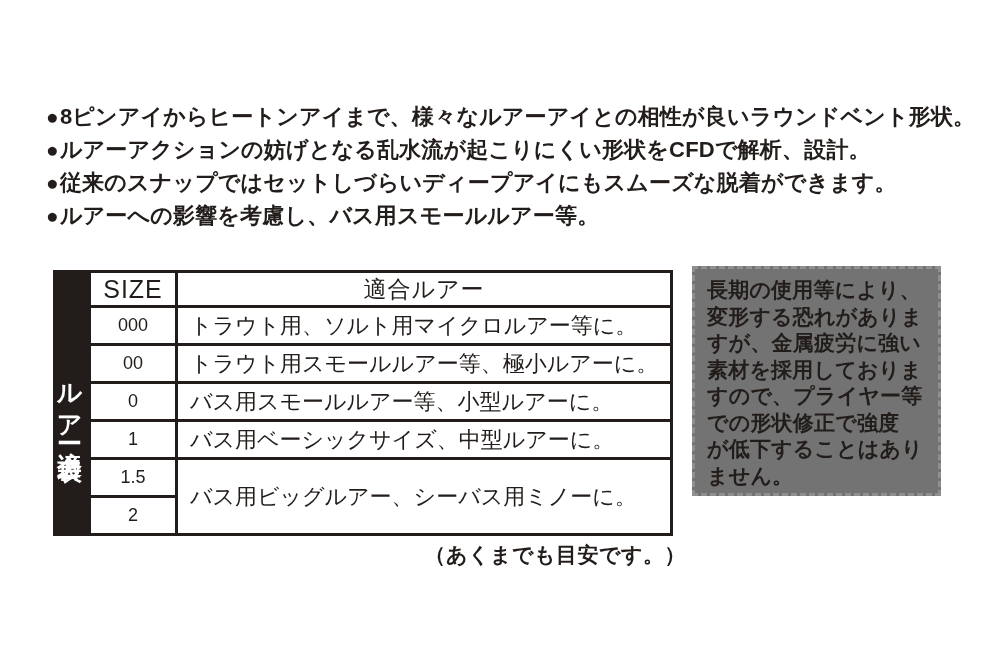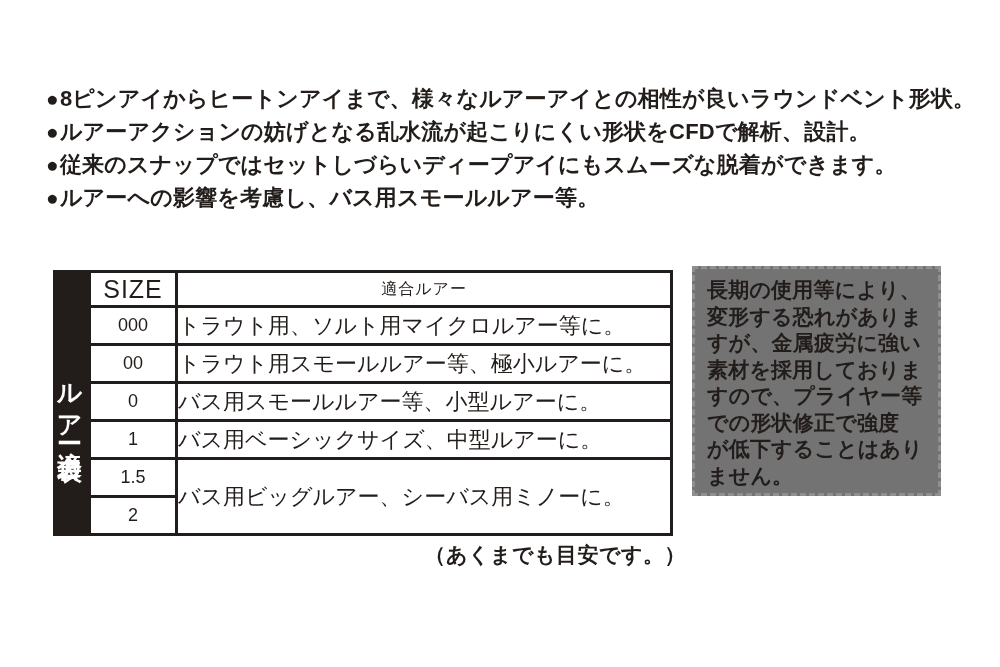--- a/index.html
+++ b/index.html
@@ -13,21 +13,21 @@
     width: 1000px;
     height: 667px;
     background: #ffffff;
     overflow: hidden;
   }
 
   
   .features {
     position: absolute;
     left: 46px;
-    top: 82px;
+    top: 100px;
     width: 940px;
     list-style: none;
   }
   .features li {
     height: 33px;
     line-height: 33px;
     font-size: 22px;
     font-weight: bold;
     letter-spacing: 0.2px;
     white-space: nowrap;
@@ -76,31 +76,32 @@
   }
   table.size-table tr { height: 38px; }
   table.size-table tr.head-row { height: 35px; }
   th.size-h {
     font-size: 25px;
     font-weight: normal;
     letter-spacing: 1px;
     text-align: center;
   }
   th.lure-h {
-    font-size: 16px;
+    font-size: 23px;
     text-align: center;
     letter-spacing: 1px;
   }
   td.size-c {
     font-size: 18px;
     font-weight: normal;
     text-align: center;
   }
   td.lure-c {
     font-size: 22px;
+    padding-left: 12px;
     text-align: left;
     white-space: nowrap;
   }
 
   
   .footnote {
     position: absolute;
     left: 68px;
     top: 541px;
     width: 618px;

